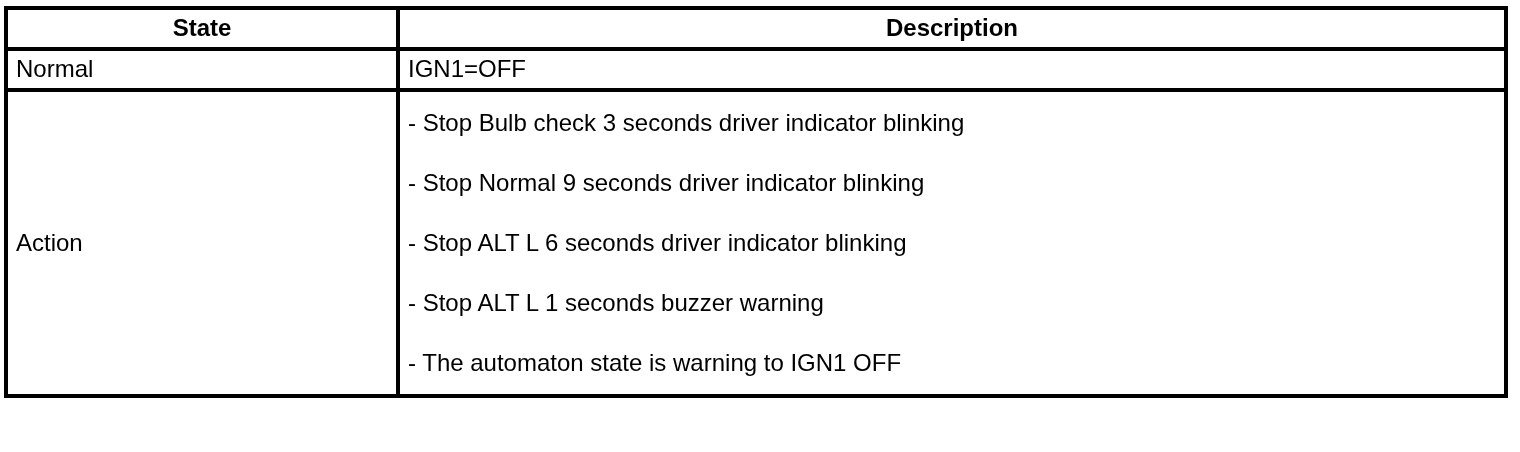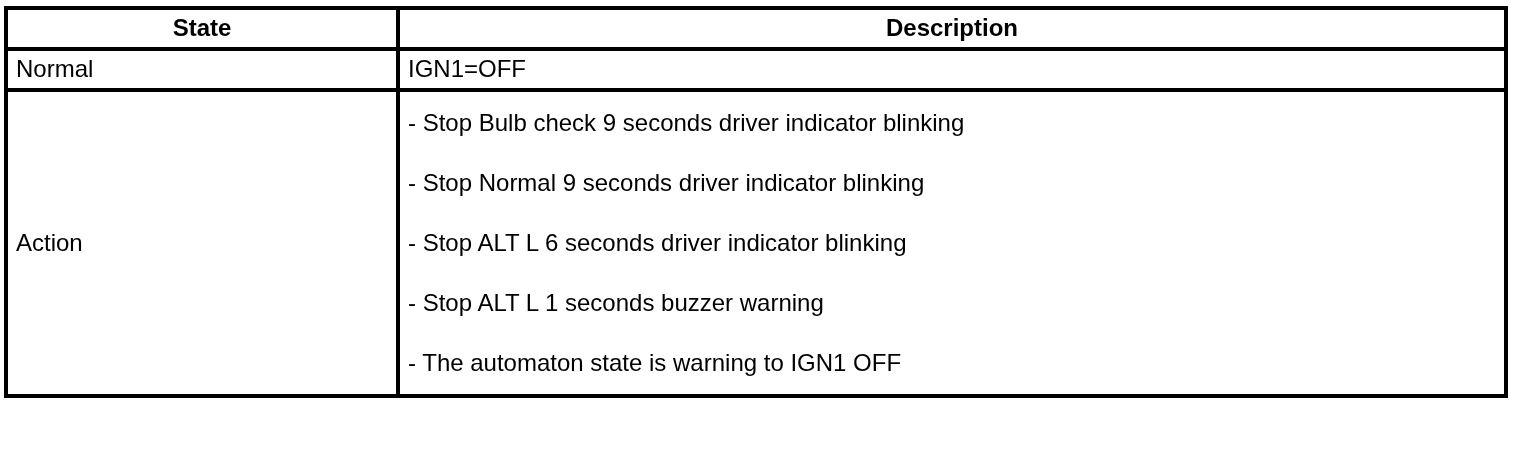--- a/index.html
+++ b/index.html
@@ -63,21 +63,21 @@
     </tr>
   </thead>
   <tbody>
     <tr class="row-simple">
       <td class="state-cell">Normal</td>
       <td class="desc-cell">IGN1=OFF</td>
     </tr>
     <tr class="row-action">
       <td class="state-cell">Action</td>
       <td class="desc-cell action-cell">
-        <div class="action-line">- Stop Bulb check 9 seconds driver indicator blinking</div>
+        <div class="action-line">- Stop Bulb check 3 seconds driver indicator blinking</div>
         <div class="action-line">- Stop Normal 9 seconds driver indicator blinking</div>
         <div class="action-line">- Stop ALT L 6 seconds driver indicator blinking</div>
         <div class="action-line">- Stop ALT L 1 seconds buzzer warning</div>
         <div class="action-line">- The automaton state is warning to IGN1 OFF</div>
       </td>
     </tr>
   </tbody>
 </table>
 
 </body></html>

